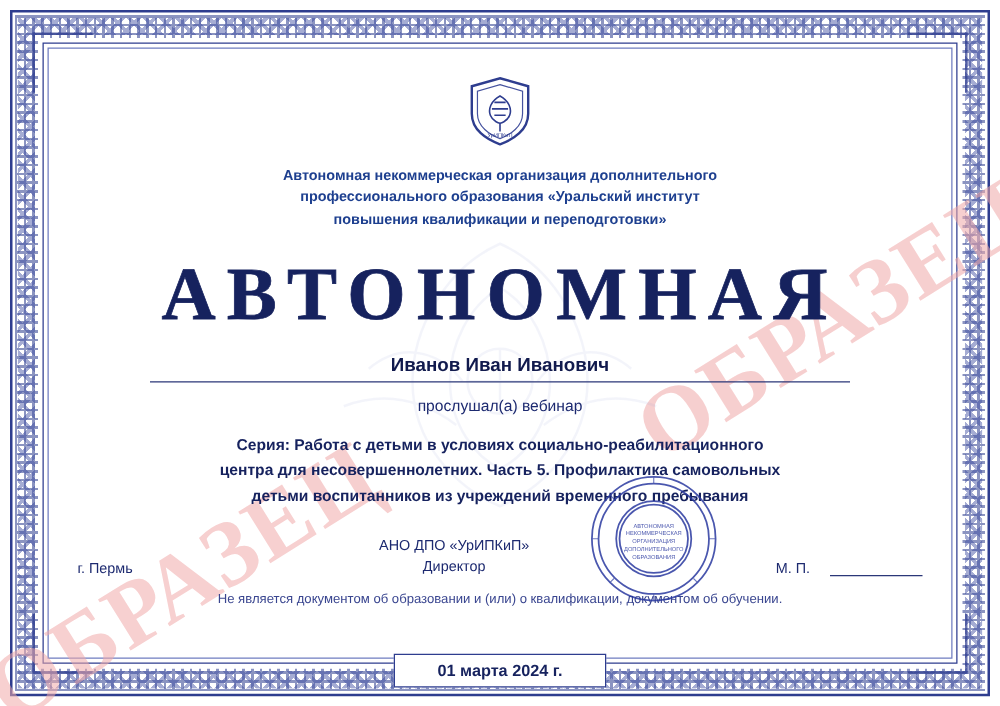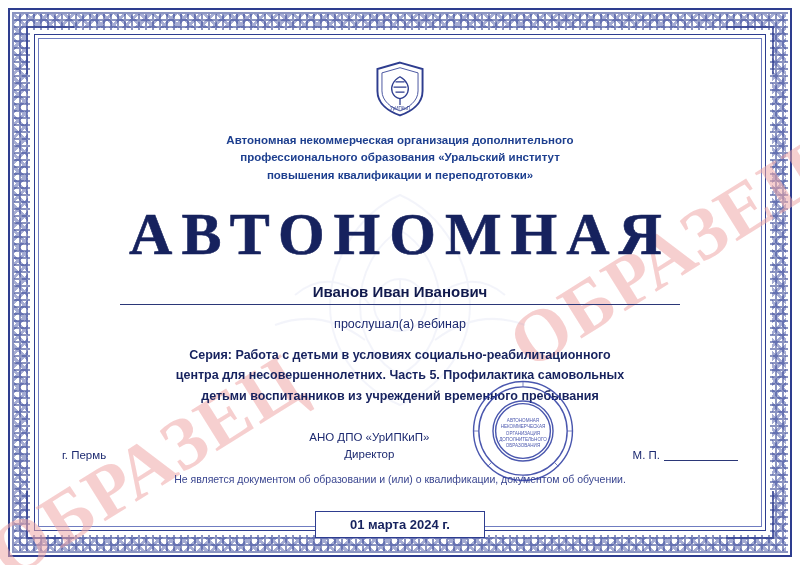--- a/index.html
+++ b/index.html
@@ -200,21 +200,21 @@
   }
   .city { white-space: nowrap; padding-bottom: 2px; }
   .director {
     text-align: center;
     line-height: 1.5;
     font-size: 11.5px;
   }
   .mp {
     display: flex;
     align-items: center;
-    gap: 4px;
+    gap: 16px;
     white-space: nowrap;
     padding-bottom: 2px;
   }
   .mp-line {
     display: inline-block;
     width: 74px;
     border-bottom: 1px solid #2b3778;
     height: 11px;
   }
 
@@ -232,21 +232,21 @@
     left: 470px;
     top: 378px;
     width: 106px; height: 106px;
     opacity: .85;
   }
 
   
   .date-band {
     position: absolute;
     left: 8px;
-    bottom: 24px;
+    bottom: 12px;
     width: 784px;
     height: 34px;
     display: flex;
     align-items: center;
     justify-content: center;
   }
   .date-box {
     border: 1.5px solid #2e3d8f;
     background: #ffffff;
     padding: 5px 34px;

